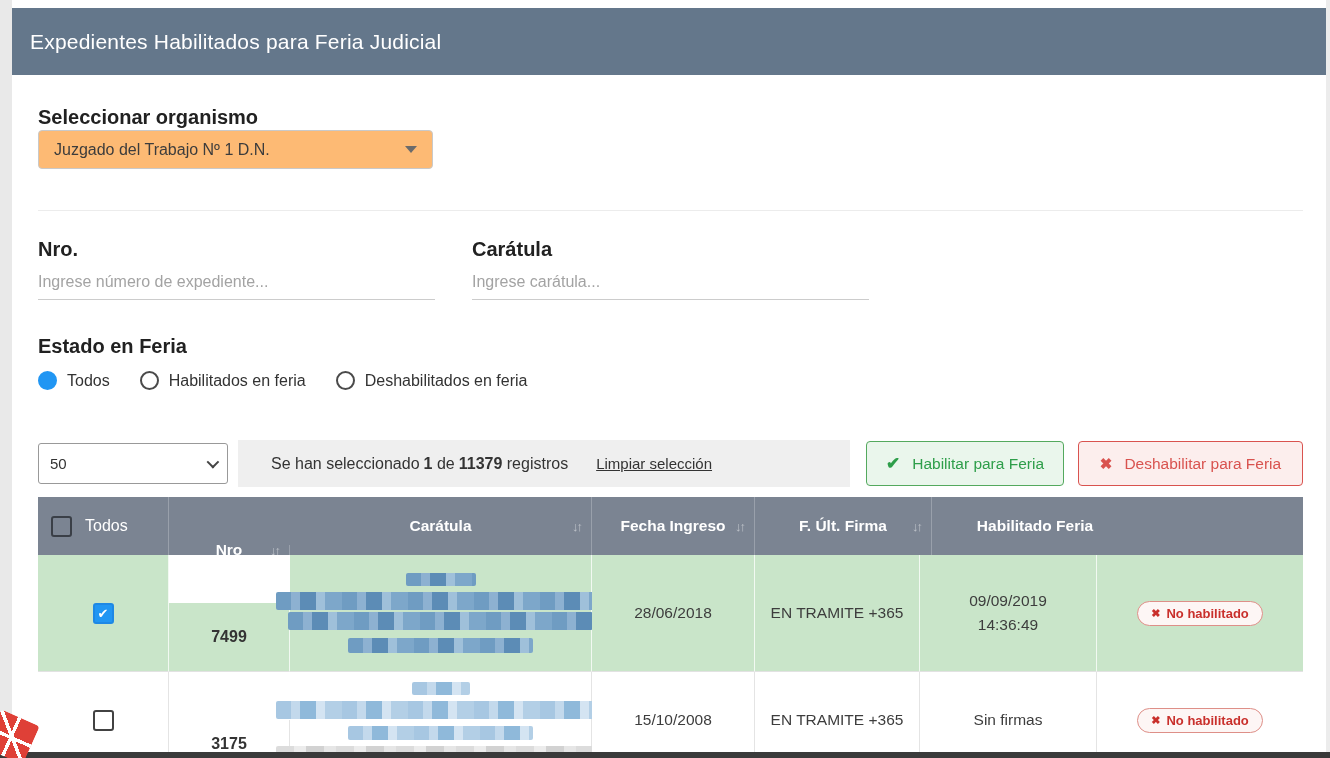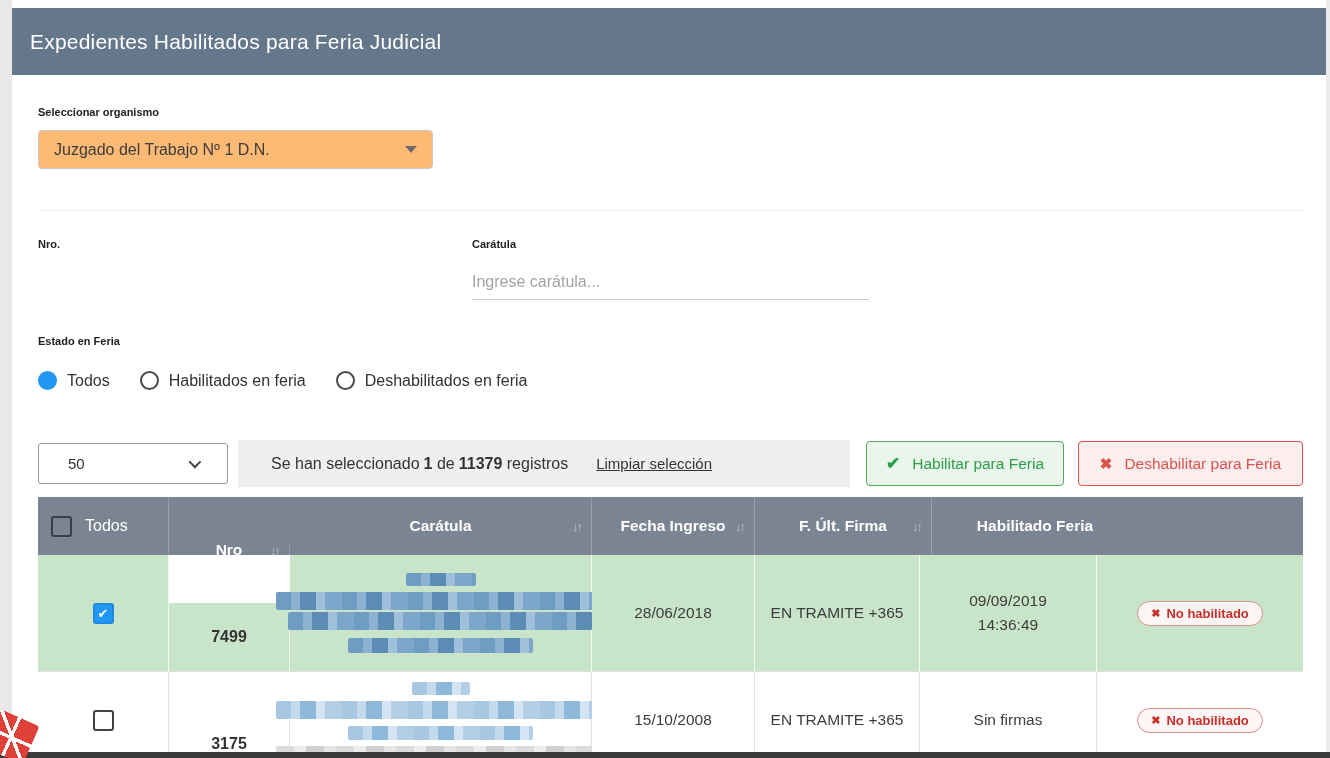--- a/index.html
+++ b/index.html
@@ -7,21 +7,21 @@
   body { font-family:"Liberation Sans", sans-serif; background:#fff; overflow:hidden; }
   .stage { position:relative; width:1330px; height:758px; background:#fff; overflow:hidden; }
 
   .left-strip { position:absolute; left:0; top:0; width:12px; height:758px; background:#e9e9e9; }
   .right-strip { position:absolute; left:1326px; top:0; width:4px; height:758px; background:#ececec; }
 
   .app-header { position:absolute; left:12px; top:8px; width:1314px; height:67px;
     background:#64778b; color:#fff; display:flex; align-items:center; padding-left:18px; }
   .app-header h1 { font-size:21px; font-weight:400; letter-spacing:.2px; }
 
-  .lbl { position:absolute; font-size:11px; font-weight:bold; color:#212121; }
+  .lbl { position:absolute; font-size:20px; font-weight:bold; color:#212121; }
 
   .org-select { position:absolute; left:38px; top:130px; width:395px; height:39px;
     border:1px solid #c9c9c9; border-radius:4px; background:#fdba74;
     display:flex; align-items:center; padding:0 15px; font-size:16px; color:#3c3c3c; cursor:pointer; }
   .org-select .caret { margin-left:auto; width:0; height:0;
     border-left:6px solid transparent; border-right:6px solid transparent; border-top:7px solid #6b6b6b; }
 
   .divider { position:absolute; left:38px; top:210px; width:1265px; height:1px; background:#ececec; }
 
   .uinput { position:absolute; width:397px; height:36px; border:none; outline:none;
@@ -30,21 +30,21 @@
   .uinput::placeholder { color:#a3a3a3; opacity:1; }
 
   .radio-row { position:absolute; left:38px; top:371px; display:flex; align-items:center; gap:30px; }
   .radio-item { display:flex; align-items:center; gap:10px; cursor:pointer; }
   .radio-dot { width:19px; height:19px; border-radius:50%; border:2px solid #4a4a4a; background:#fff; }
   .radio-item.selected .radio-dot { background:#2196f3; border-color:#2196f3; }
   .radio-item span.rlabel { font-size:16px; color:#333; }
 
   .pagesize { position:absolute; left:38px; top:443px; width:190px; height:41px;
     border:1px solid #999; border-radius:3px; background:#fff; display:flex; align-items:center;
-    padding:0 29px; font-size:15px; color:#333; cursor:pointer; }
+    padding:0 11px; font-size:15px; color:#333; cursor:pointer; }
   .pagesize .chev { margin-left:auto; width:9px; height:9px; border-right:2px solid #444;
     border-bottom:2px solid #444; transform:rotate(45deg) translateY(-2px); }
 
   .infobar { position:absolute; left:238px; top:440px; width:612px; height:47px; background:#efefef;
     display:flex; align-items:center; padding-left:33px; font-size:16px; color:#333; }
   .infobar b { font-weight:bold; }
   .infobar .seltext span { margin-right:4px; }
   .clear-link { margin-left:24px; font-size:15px; color:#333; text-decoration:underline; cursor:pointer; }
 
   .btn { position:absolute; top:441px; height:45px; border-radius:4px; display:flex;
@@ -112,20 +112,21 @@
 
   <div class="lbl" style="left:38px; top:106px;">Seleccionar organismo</div>
   <div class="org-select">
     <span>Juzgado del Trabajo Nº 1 D.N.</span>
     <span class="caret"></span>
   </div>
 
   <div class="divider"></div>
 
   <div class="lbl" style="left:38px; top:238px;">Nro.</div>
+  <input class="uinput" style="left: 38px; top: 264px;" placeholder="Ingrese número de expediente...">
 
   <div class="lbl" style="left:472px; top:238px;">Carátula</div>
   <input class="uinput" style="left: 472px; top: 264px;" placeholder="Ingrese carátula...">
 
   <div class="lbl" style="left:38px; top:335px;">Estado en Feria</div>
   <div class="radio-row">
     <div class="radio-item selected">
       <span class="radio-dot"></span>
       <span class="rlabel">Todos</span>
     </div>

